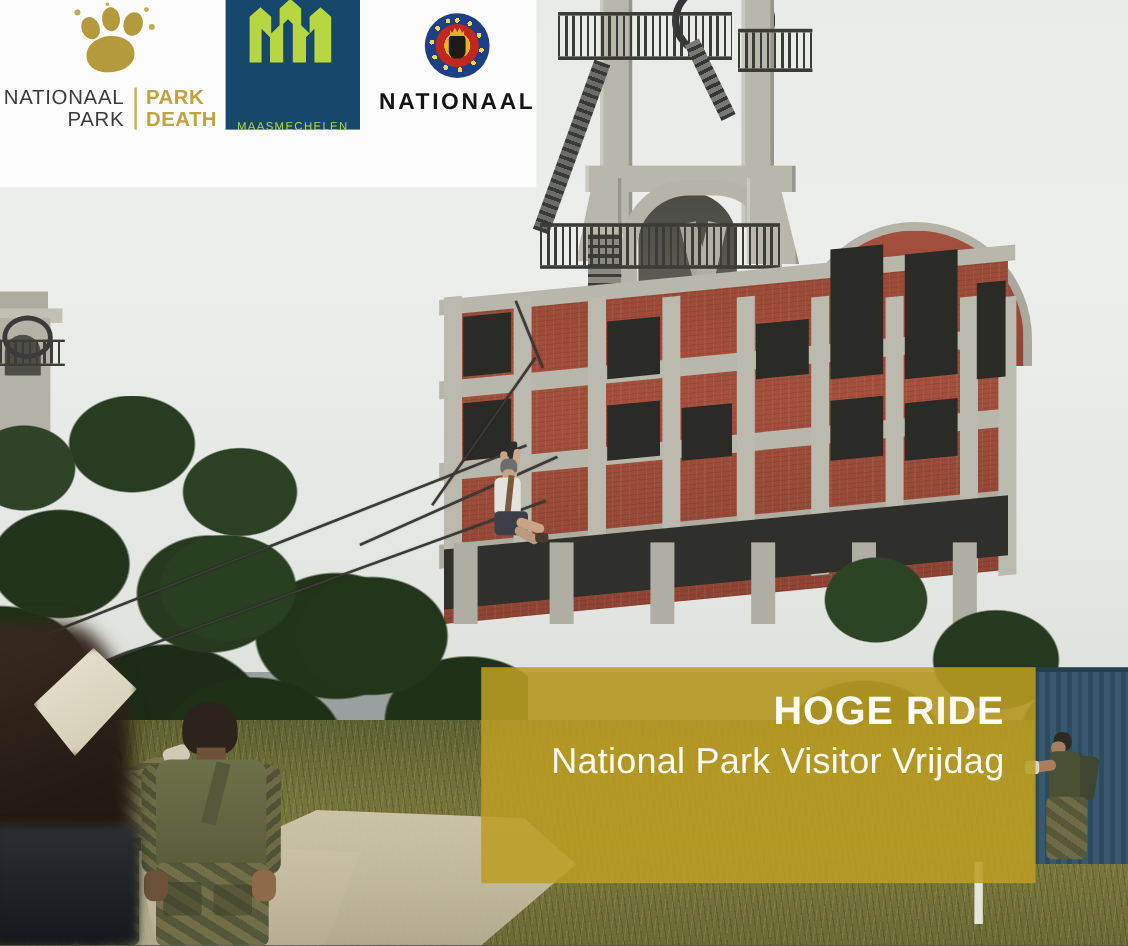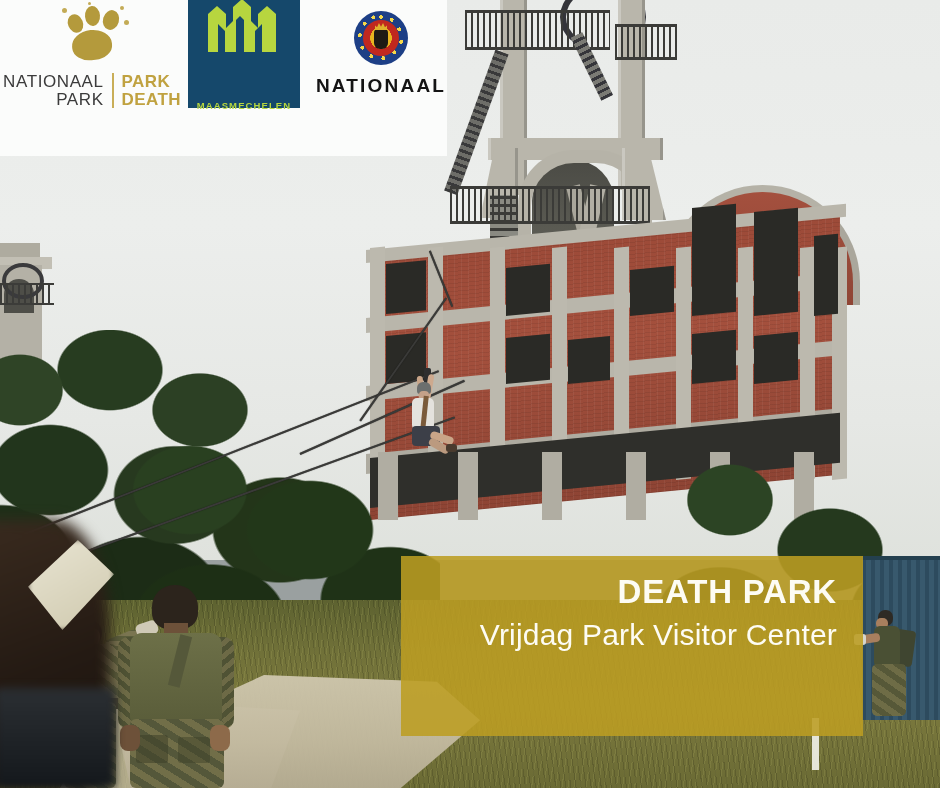--- a/index.html
+++ b/index.html
@@ -302,21 +302,21 @@
   .np-div{width:2px;background:#c9ae57;}
   .np-right{text-align:left;line-height:1.02;}
   .np-right span{display:block;font-size:17px;letter-spacing:.4px;color:#c0a240;font-weight:bold;}
 
   .logo-mm{
     position:relative;width:112px;height:108px;margin-left:12px;
     background:#15486b;display:flex;flex-direction:column;align-items:center;justify-content:center;
   }
   .mm-mark{position:relative;width:76px;height:56px;margin-bottom:2px;}
   .mm-svg{display:block;}
-  .mm-name{font-size:9.5px;letter-spacing:1.1px;color:#b7d63f;font-weight:bold;margin-top:44px;}
+  .mm-name{font-size:9.5px;letter-spacing:1.1px;color:#b7d63f;font-weight:normal;margin-top:44px;}
 
   .logo-def{
     position:relative;width:130px;height:108px;margin-left:16px;
     display:flex;flex-direction:column;align-items:center;justify-content:center;
   }
   .def-emblem{position:relative;width:54px;height:54px;border-radius:50%;
     background:#1d3f86;display:flex;align-items:center;justify-content:center;}
   .def-stars{position:absolute;inset:3px;border-radius:50%;
     background:
       radial-gradient(circle 2px at 50% 6%,#f5d84a 99%,transparent 100%),
@@ -554,18 +554,18 @@
         <div class="def-lion"></div>
         <div class="def-crown"></div>
       </div>
       <div class="def-text">NATIONAAL</div>
     </div>
 
   </div>
 
   <div class="goldbox">
     <div class="gold-inner">
-      <h1 class="gb-title">DEATH PARK</h1>
-      <p class="gb-line">Vrijdag Park Visitor Center</p>
+      <h1 class="gb-title">HOGE RIDE</h1>
+      <p class="gb-line">National Park Visitor Vrijdag</p>
     </div>
   </div>
 
 </div>
 
 </body></html>

